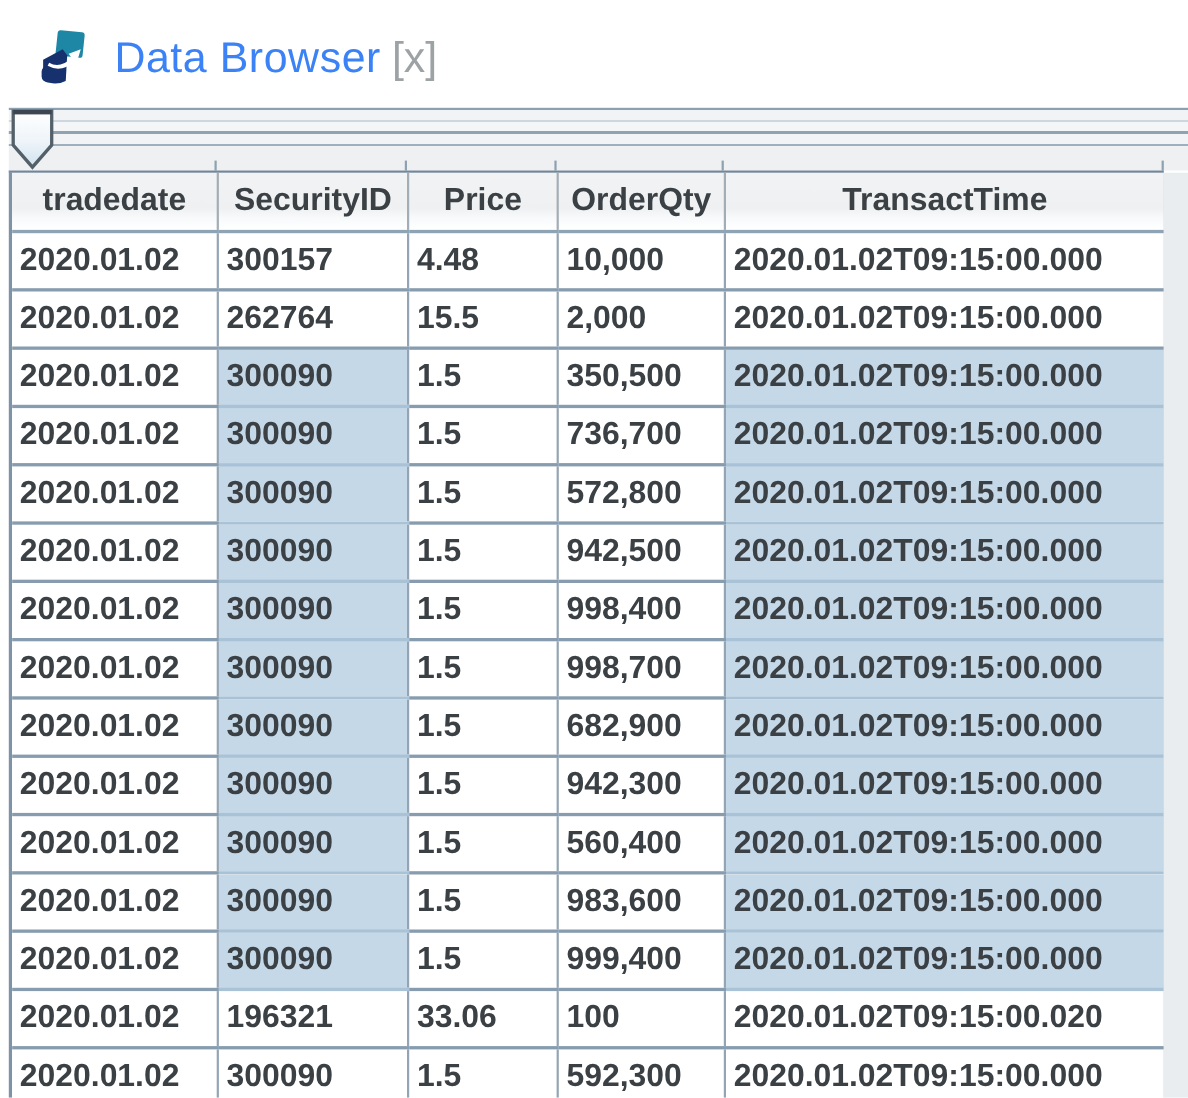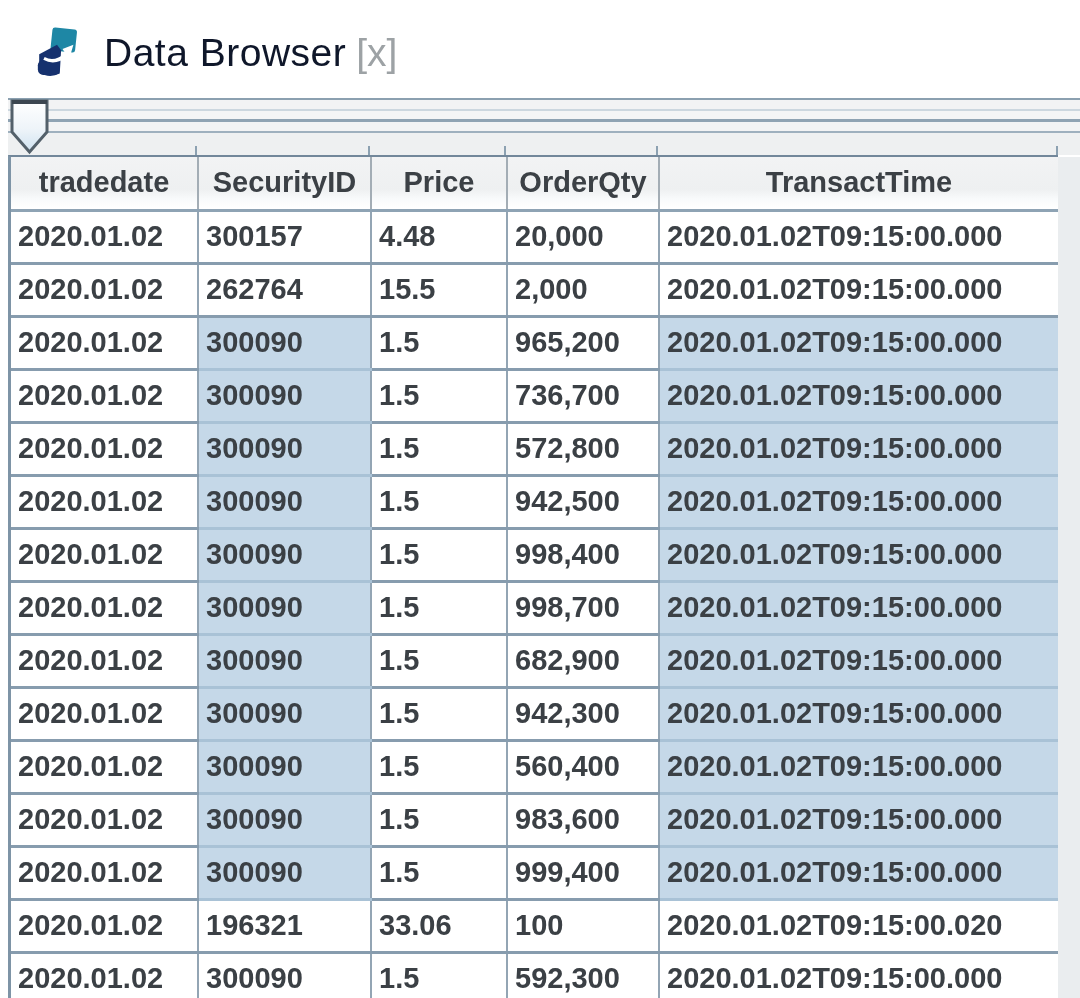--- a/index.html
+++ b/index.html
@@ -9,21 +9,21 @@
     font-family:"Liberation Sans", sans-serif;
   }
 
   
   .titlebar{
     position:absolute;left:34px;top:24px;height:58px;
     display:flex;align-items:center;gap:24px;
   }
   .tab-icon{width:46px;height:52px;flex:0 0 auto;}
   .title-text{
-    font-size:39px;color:#0f172a;letter-spacing:0.5px;white-space:nowrap;
+    font-size:39px;color:#3b82f6;letter-spacing:0.5px;white-space:nowrap;
   }
   .close-text{font-size:39px;color:#9da2a5;margin-left:10px;}
 
   
   .ruler{
     position:absolute;left:8px;top:98px;width:1072px;height:57px;
     background:linear-gradient(
       #8ba0b0 0px, #8ba0b0 2px,
       #f2f3f4 2px, #f2f3f4 11px,
       #ccd7df 11px, #ccd7df 13px,
@@ -126,35 +126,35 @@
           <th>Price</th>
           <th>OrderQty</th>
           <th>TransactTime</th>
         </tr>
       </thead>
     <tbody id="grid-body">
         <tr>
           <td>2020.01.02</td>
           <td>300157</td>
           <td>4.48</td>
-          <td>20,000</td>
+          <td>10,000</td>
           <td>2020.01.02T09:15:00.000</td>
         </tr>
         <tr>
           <td>2020.01.02</td>
           <td>262764</td>
           <td>15.5</td>
           <td>2,000</td>
           <td>2020.01.02T09:15:00.000</td>
         </tr>
         <tr>
           <td>2020.01.02</td>
           <td class="selected">300090</td>
           <td>1.5</td>
-          <td>965,200</td>
+          <td>350,500</td>
           <td class="selected">2020.01.02T09:15:00.000</td>
         </tr>
         <tr>
           <td>2020.01.02</td>
           <td class="selected">300090</td>
           <td>1.5</td>
           <td>736,700</td>
           <td class="selected">2020.01.02T09:15:00.000</td>
         </tr>
         <tr>

